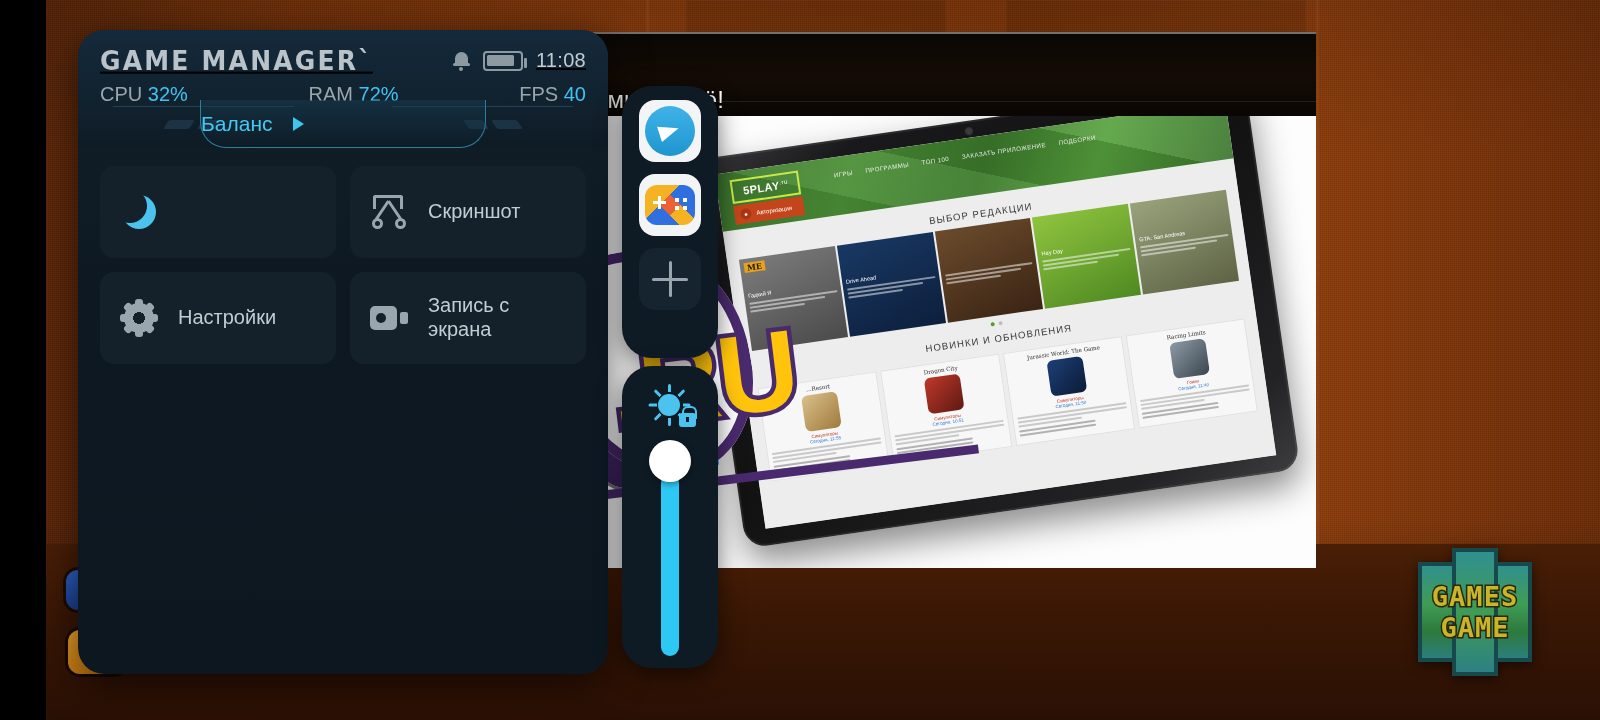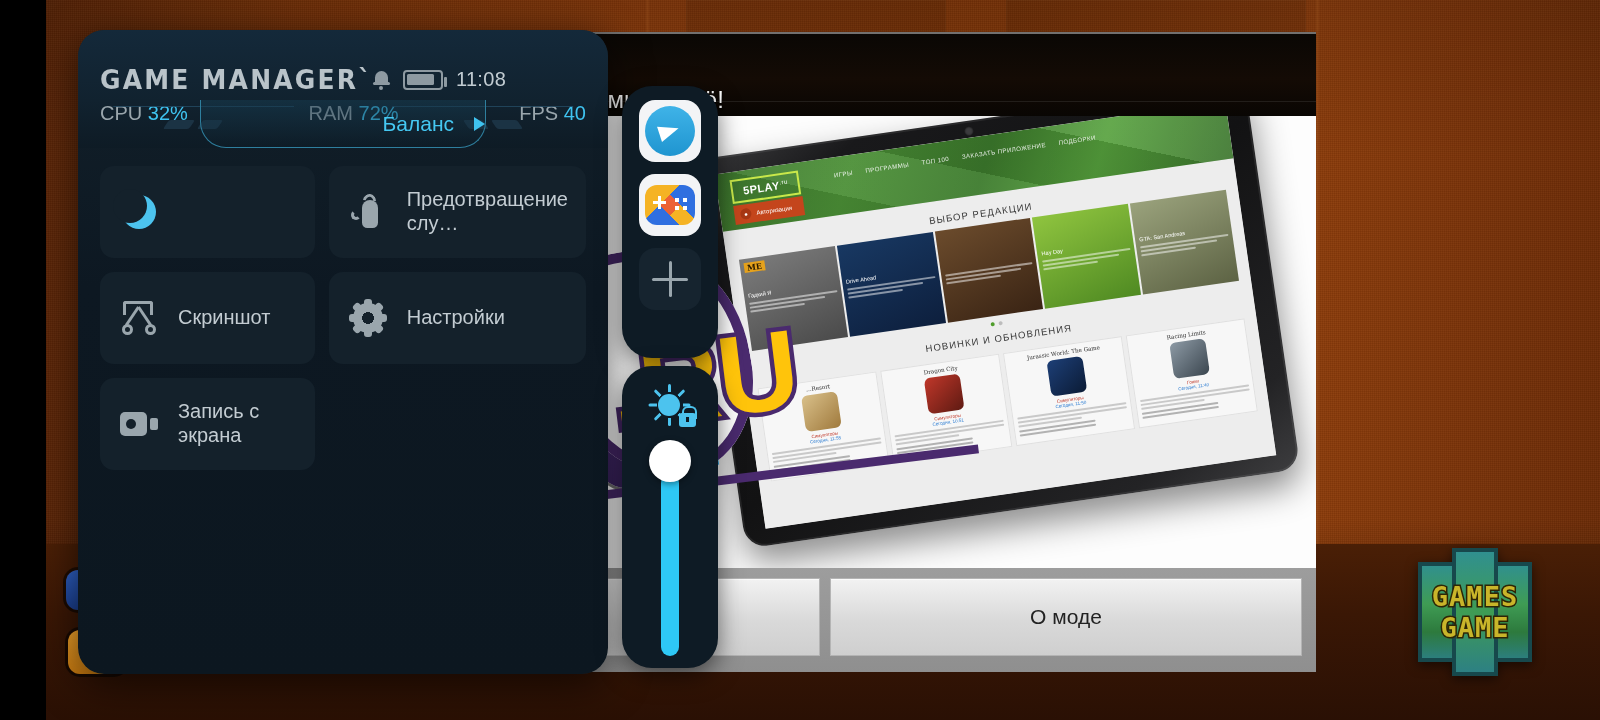--- a/index.html
+++ b/index.html
@@ -313,22 +313,23 @@
     z-index: 10;
     box-shadow: 0 10px 40px rgba(0,0,0,.6);
     overflow: hidden;
   }
   .gm-header {
     position: relative; height: 118px;
     background: linear-gradient(180deg,#14293a 0%, #11222f 60%, #0e1b25 100%);
     border-radius: 26px 26px 0 0;
   }
   .gm-title-row {
-    display: flex; align-items: center; 
-    padding: 35px 22px 0 22px;
+    display: flex; align-items: center; justify-content: space-between;
+    padding: 16px 22px 0 22px;
+    text-decoration: underline;
   }
   .gm-logo {
     font-family: "DejaVu Sans", sans-serif;
     font-size: 25px; font-weight: 700; letter-spacing: 2.2px;
     color: #b9c3c9;
     transform: scaleY(1.06);
   }
   .gm-status { display: flex; align-items: center; gap: 13px; }
   .bell { width: 17px; height: 19px; position: relative; display:block; }
   .bell i {
@@ -379,21 +380,21 @@
     border-top: 1.4px solid #22475e;
     transform: skewX(-62deg);
     opacity:.9;
   }
   .gm-balance-bar {
     position:absolute; left: 122px; right: 122px; top: 70px; height: 48px;
     border: 1.5px solid #2e7f9e;
     border-top-color: #2e7f9e;
     border-radius: 0 0 26px 26px;
     border-top: none;
-    display:flex; align-items:center; justify-content:flex-end; gap: 20px;
+    display:flex; align-items:center; justify-content:flex-start; gap: 20px;
     background: linear-gradient(180deg, rgba(22,58,78,.55), rgba(13,30,42,.2));
   }
   .gm-balance-bar .lbl { color:#45c8f2; font-size: 21px; }
   .gm-balance-bar .arrow {
     width:0; height:0; border-left: 11px solid #3fc3f0;
     border-top: 7px solid transparent; border-bottom: 7px solid transparent;
   }
 
   .gm-grid {
     padding: 18px 22px; display: grid;
@@ -727,24 +728,20 @@
         </div>
       </div>
     </div>
   </div>
 
   <div class="ru-shape ru-blob"></div>
   <div class="ru-shape ru-tri"></div>
   <div class="ru-shape ru-bar"></div>
   <div class="ru-overlay">.RU</div>
 
-  <div class="toolbar">
-    <div class="tb-btn tb-left"></div>
-    <div class="tb-btn tb-right">О моде</div>
-  </div>
 
 
   <div class="badge badge-more">
     <div class="more-plate">
       <div class="pixtext">GAMES</div>
       <div class="pixtext">GAME</div>
     </div>
   </div>
 
   <div class="peek peek-blue"></div>
@@ -804,30 +801,20 @@
     </div>
 
     <div class="gm-grid">
 
       <div class="gm-tile active">
         <span class="ic">
             <span class="ic-moon"></span>
           </span>
       </div>
 
-      <div class="gm-tile">
-        <span class="ic">
-            <span class="ic-touch">
-              <i></i>
-              <u></u>
-              <b></b>
-            </span>
-          </span>
-        <span class="lb">Предотвращение слу…</span>
-      </div>
 
       <div class="gm-tile">
         <span class="ic">
             <span class="ic-scissor">
               <i></i>
               <s></s>
               <s class="b2"></s>
               <u></u>
               <b></b>
             </span>

